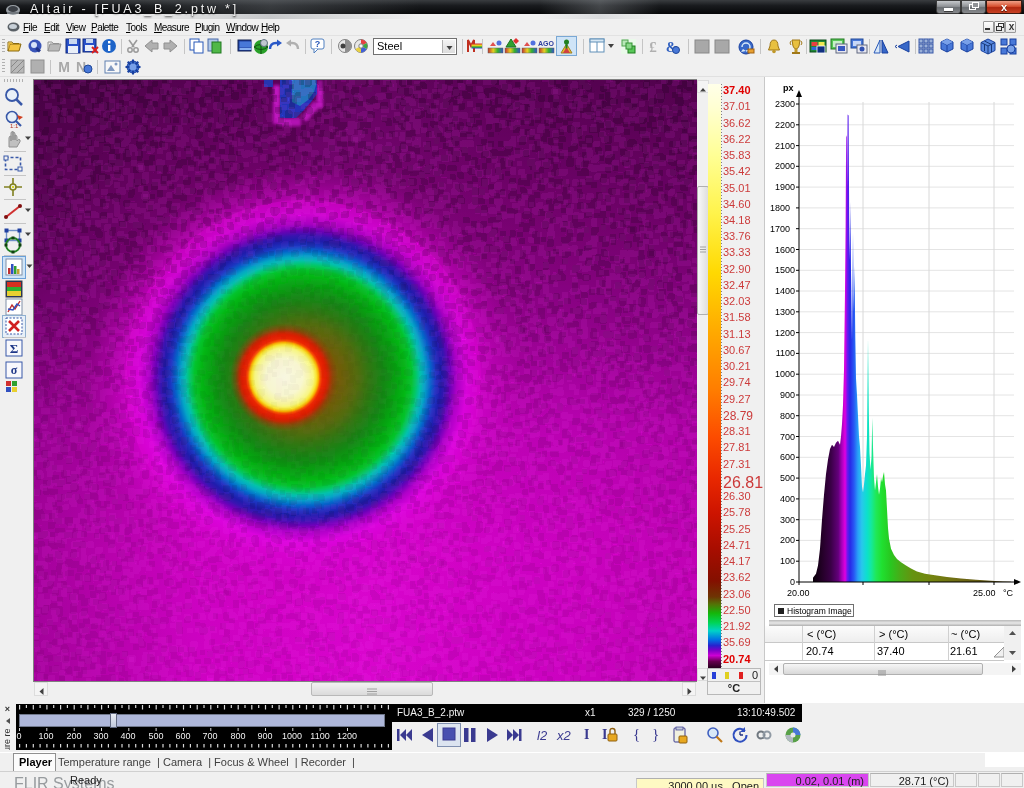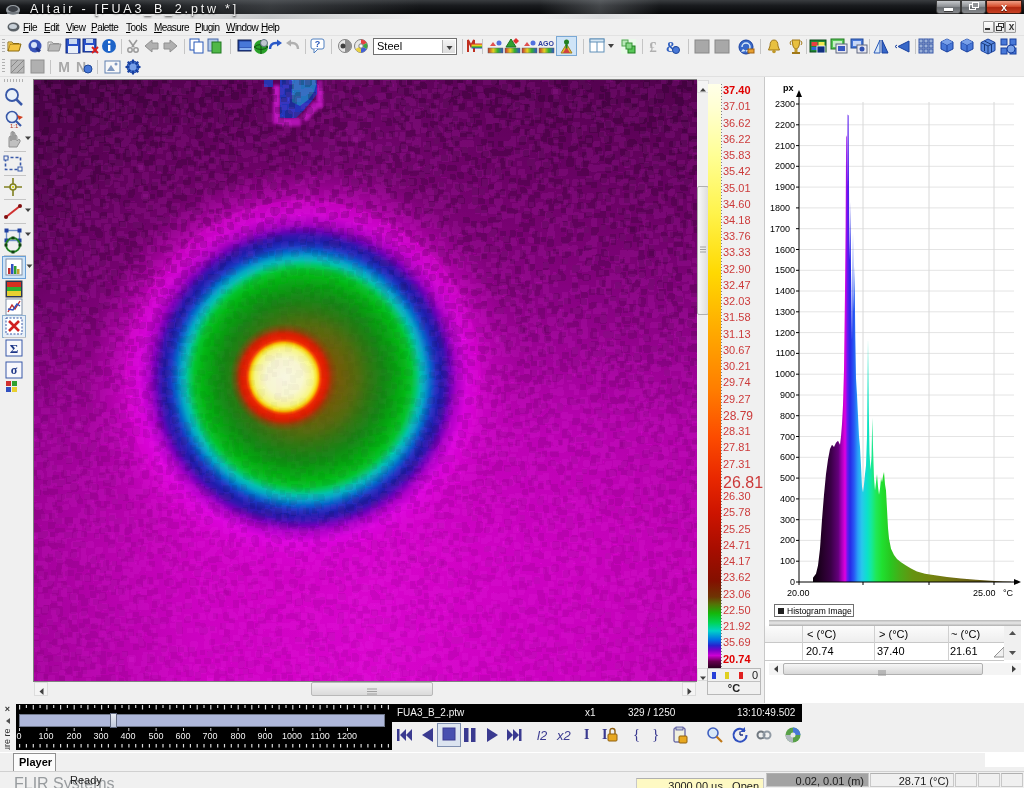--- a/index.html
+++ b/index.html
@@ -1085,28 +1085,29 @@
       <path d="M9 1.5 A7.5 7.5 0 0 1 16.5 9 L9 9 Z" fill="#4878d8"></path>
       <path d="M1.5 9 A7.5 7.5 0 0 0 9 16.5 L9 9 Z" fill="#b0b8c0"></path>
       <circle cx="9" cy="9" r="2.5" fill="#e8e8e8"></circle>
     </svg>
   </div>
 <div class="abs" style="left:0;top:750px;width:1024px;height:21px;background:#f0f0f0">
     <div class="abs" style="left:0;top:2px;width:1024px;height:1px;background:#fff"></div>
     <div class="abs" style="left:985px;top:3px;width:39px;height:14px;background:#fff"></div>
     <div class="abs" style="left:13px;top:3px;width:43px;height:18px;background:#fcfcfc;border:1px solid #909090;border-bottom:none"></div>
     <div class="abs" style="left:19px;top:6px;font-size:11px;font-weight:bold;color:#000">Player</div>
+    <div class="abs" style="left:58px;top:6px;font-size:11px;color:#404040">Temperature range&nbsp; | Camera&nbsp; | Focus &amp; Wheel&nbsp; | Recorder&nbsp; |</div>
   </div>
 <div class="abs" style="left:0;top:771px;width:1024px;height:17px;background:#f0f0f0;border-top:1px solid #d0d0d0">
     <div class="abs" style="left:14px;top:3px;font-size:16px;color:#979b9e;font-weight:normal">FLIR Systems</div>
     <div class="abs" style="left:70px;top:2px;font-size:11px;color:#202020">Ready</div>
     <div class="abs" style="left:636px;top:6px;width:128px;height:32px;border:1px solid #c8c8c8;border-top-color:#b0b0b0;background:#fef9c3">
       <div style="position:absolute;right:4px;top:1px;font-size:11px;color:#202020;white-space:nowrap">3000.00 µs , Open</div>
     </div>
-    <div class="abs" style="left:766px;top:1px;width:103px;height:14px;border:1px solid #c8c8c8;border-top-color:#b0b0b0;background:#a3a3a3">
+    <div class="abs" style="left:766px;top:1px;width:103px;height:14px;border:1px solid #c8c8c8;border-top-color:#b0b0b0;background:#d946ef">
       <div style="position:absolute;right:4px;top:1px;font-size:11px;color:#202020;white-space:nowrap">0.02, 0.01 (m)</div>
     </div>
     <div class="abs" style="left:870px;top:1px;width:84px;height:14px;border:1px solid #c8c8c8;border-top-color:#b0b0b0;background:#f0f0f0">
       <div style="position:absolute;right:4px;top:1px;font-size:11px;color:#202020;white-space:nowrap">28.71 (°C)</div>
     </div>
     <div class="abs" style="left:955px;top:1px;width:22px;height:14px;border:1px solid #c8c8c8;border-top-color:#b0b0b0;background:#f0f0f0">
       <div style="position:absolute;right:4px;top:1px;font-size:11px;color:#202020;white-space:nowrap"></div>
     </div>
     <div class="abs" style="left:978px;top:1px;width:22px;height:14px;border:1px solid #c8c8c8;border-top-color:#b0b0b0;background:#f0f0f0">
       <div style="position:absolute;right:4px;top:1px;font-size:11px;color:#202020;white-space:nowrap"></div>

